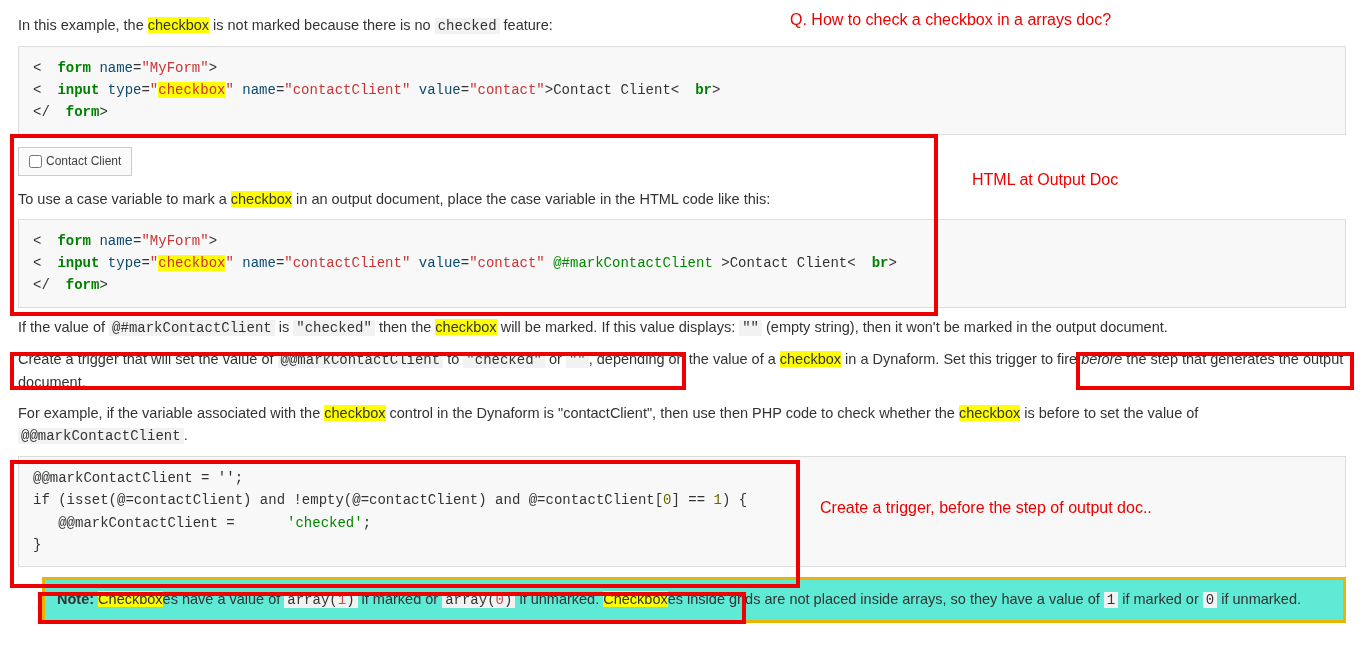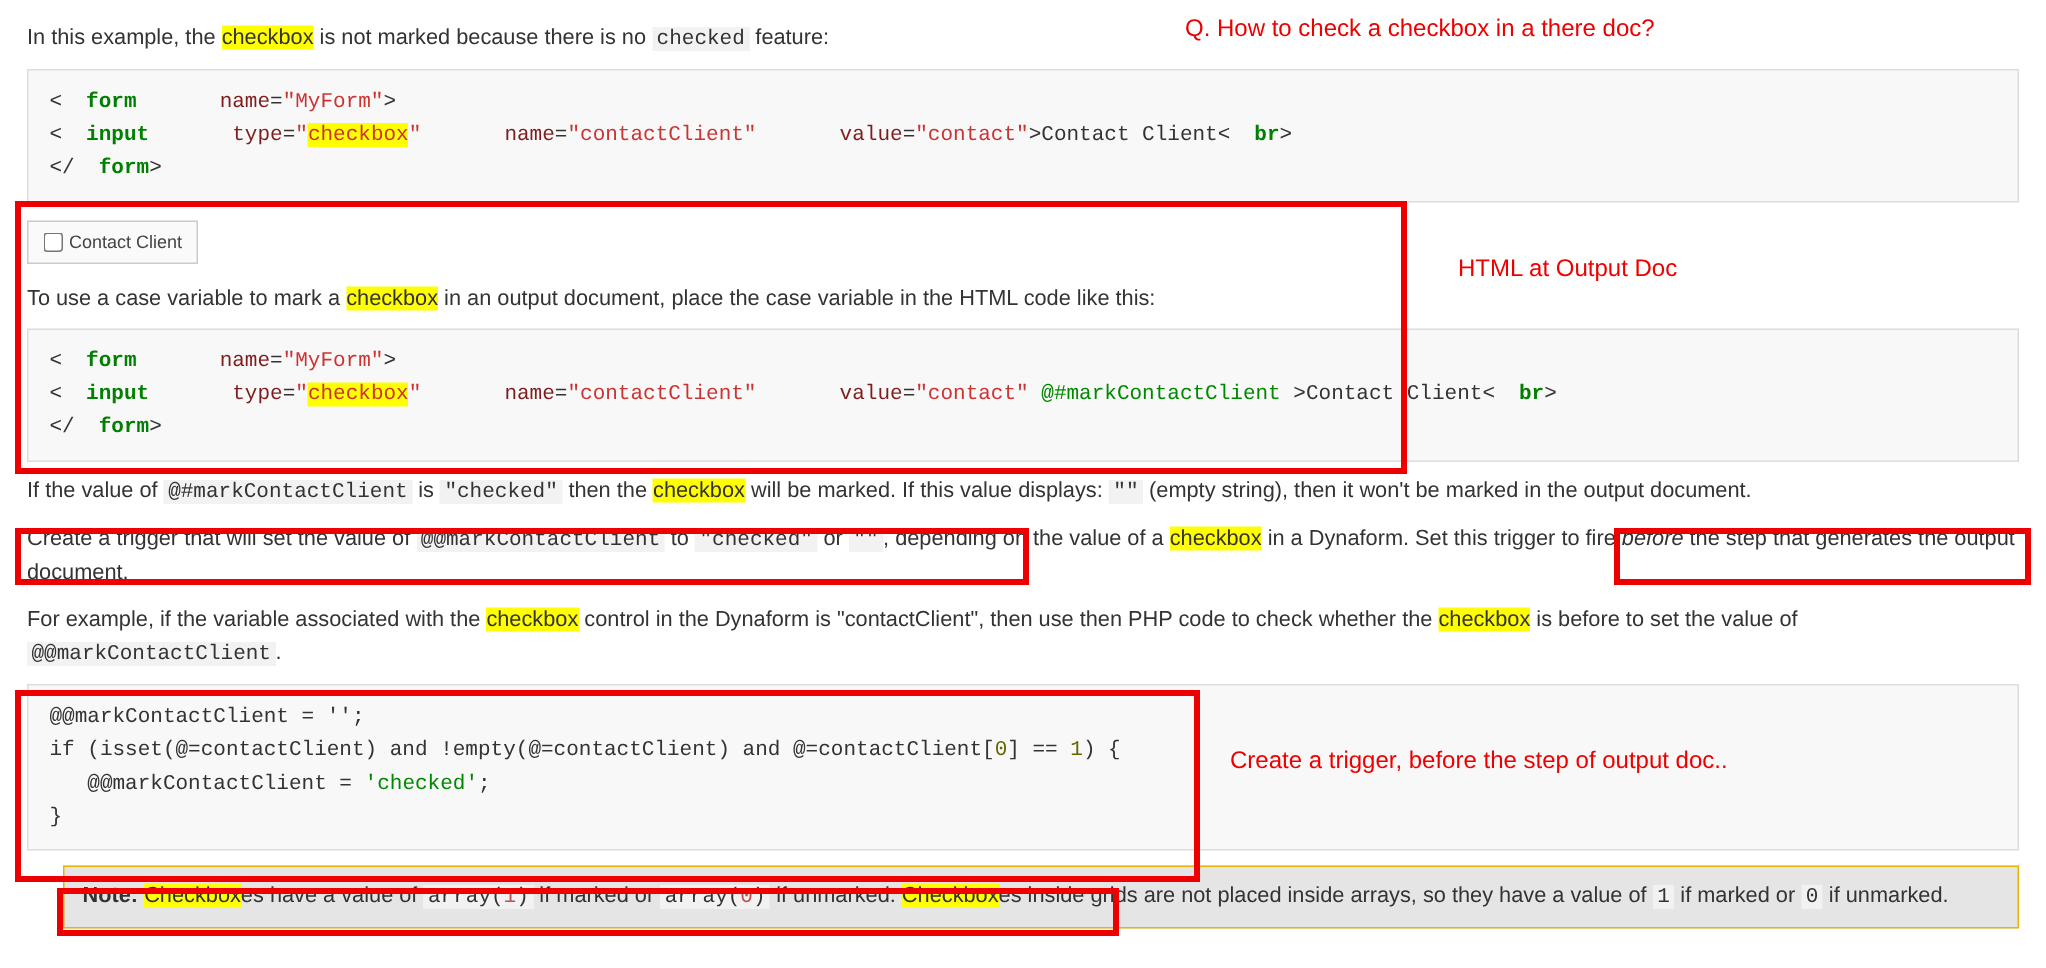--- a/index.html
+++ b/index.html
@@ -28,38 +28,38 @@
     padding: 10px 14px;
     font-family: Consolas, "Courier New", monospace;
     font-size: 14px;
     line-height: 1.6;
     white-space: pre;
     margin: 8px 0;
     color: #333;
   }
   .tag-angle { color: #333; }
   .tag-name { color: #008000; font-weight: bold; margin-left: 16px; }
-  .attr-name { color: #7f1d1d; padding-left: 47px; }
+  .attr-name { color: #0c4a6e; }
   .attr-val { color: #cc3333; }
   .attr-val-g { color: #008800; }
   .num { color: #666600; }
-  .str { color: #008800; }
+  .str { color: #008800; margin-left: 44px; }
   .widget {
     display: inline-block;
     border: 1px solid #ccc;
     background: #fafafa;
     padding: 4px 10px 4px 6px;
     margin: 4px 0;
     font-size: 12px;
     color: #444;
   }
   .widget input { vertical-align: middle; margin-right: 4px; }
   .notebox {
-    border: 1px solid #eab308;
-    background: #e5e5e5;
+    border: 3px solid #eab308;
+    background: #5eead4;
     padding: 8px 12px;
     margin: 10px 0 4px 24px;
     line-height: 1.6;
   }
   .notebox .num { color: #c05050; }
   .annot {
     position: absolute;
     color: #ee0000;
     font-family: Arial, sans-serif;
     font-size: 16px;
@@ -76,21 +76,21 @@
 <body>
 
 
 
 
 <p>
   <span>In this example, the </span><span class="hl">checkbox</span><span> is not marked because there is no </span><span class="codeinline">checked</span><span> feature:</span>
 </p>
 
 
-<div class="annot" style="top:8px; left:790px;">Q. How to check a checkbox in a there doc?</div>
+<div class="annot" style="top:8px; left:790px;">Q. How to check a checkbox in a arrays doc?</div>
 
 
 <div class="codebox"><span class="tag-angle">&lt;</span><span class="tag-name">form</span><span class="attr-name"> name</span><span>=</span><span class="attr-val">"MyForm"</span><span class="tag-angle">&gt;</span>
 <span class="tag-angle">&lt;</span><span class="tag-name">input</span><span class="attr-name"> type</span><span>=</span><span class="attr-val">"</span><span class="attr-val hl">checkbox</span><span class="attr-val">"</span><span class="attr-name"> name</span><span>=</span><span class="attr-val">"contactClient"</span><span class="attr-name"> value</span><span>=</span><span class="attr-val">"contact"</span><span class="tag-angle">&gt;</span><span>Contact Client</span><span class="tag-angle">&lt;</span><span class="tag-name">br</span><span class="tag-angle">&gt;</span>
 <span class="tag-angle">&lt;/</span><span class="tag-name">form</span><span class="tag-angle">&gt;</span></div>
 
 
 <div class="widget">
   <input type="checkbox" style=""><span>Contact Client</span>
 </div>

